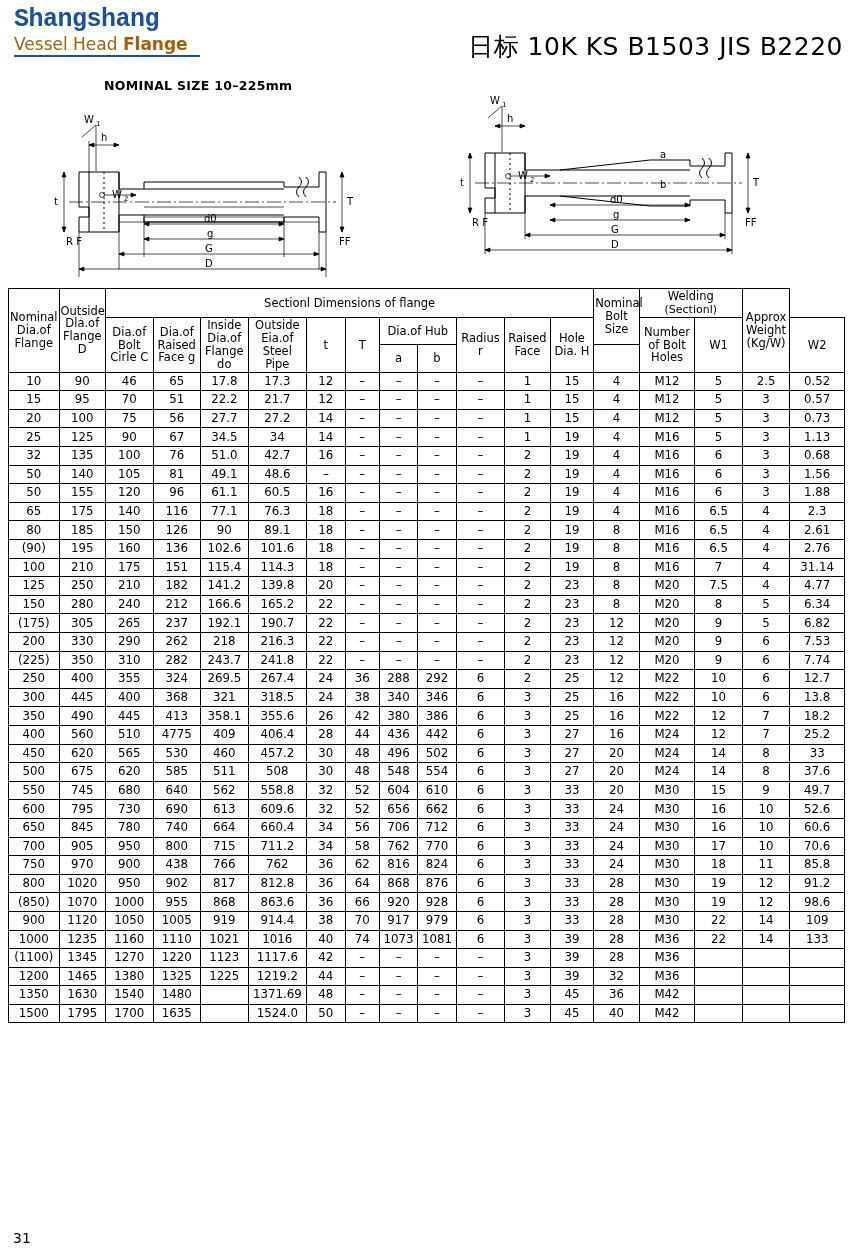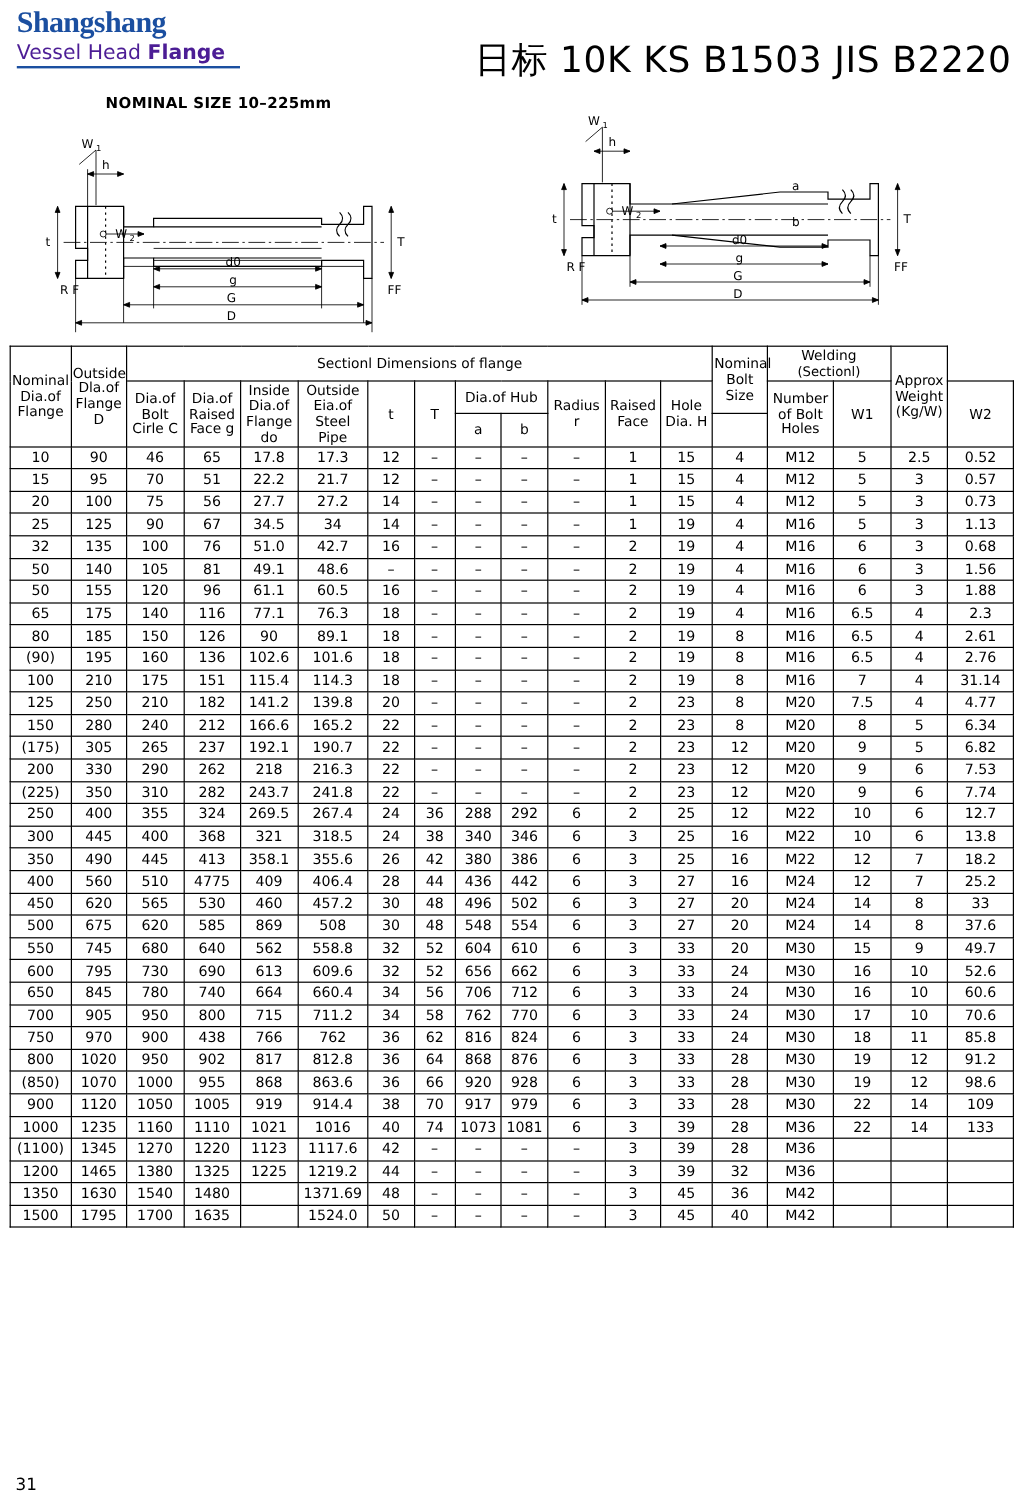--- a/index.html
+++ b/index.html
@@ -26,57 +26,57 @@
     left: 14px;
     top: 6px;
     width: 200px;
   }
   .logo-main {
     font-size: 25px;
     font-weight: bold;
     color: #1b4fa0;
     letter-spacing: -0.5px;
     line-height: 28px;
-    font-family: Liberation Serif, serif;
+    font-family: Liberation Mono, monospace;
   }
   .logo-sub {
     font-size: 17px;
-    color: #4c1d95;
+    color: #a16207;
     line-height: 20px;
     font-family: "DejaVu Sans", sans-serif;
   }
   .logo-sub .bold {
     font-weight: bold;
   }
   .logo-underline {
     width: 186px;
     height: 2px;
     background: #1b4fa0;
     margin-top: 1px;
   }
   .doc-title {
     position: absolute;
     right: 10px;
     top: 30px;
-    font-size: 30px;
+    font-size: 25px;
     font-family: "DejaVu Sans", sans-serif;
     letter-spacing: 0.5px;
     white-space: nowrap;
   }
 
   
   .diagrams {
     position: relative;
     height: 210px;
   }
   .diagram {
     position: absolute;
     top: 0;
   }
-  .diagram.left { left: 28px; width: 380px; }
+  .diagram.left { left: 44px; width: 380px; }
   .diagram.right { left: 450px; width: 380px; }
   .diagram-caption {
     font-size: 12.5px;
     font-weight: bold;
     font-family: "DejaVu Sans", sans-serif;
     letter-spacing: 0.3px;
     margin-bottom: 4px;
     margin-left: 60px;
   }
   .diagram svg { display: block; }
@@ -771,21 +771,21 @@
           <td>M24</td>
           <td>14</td>
           <td>8</td>
           <td>33</td>
         </tr>
         <tr>
           <td>500</td>
           <td>675</td>
           <td>620</td>
           <td>585</td>
-          <td>869</td>
+          <td>511</td>
           <td>508</td>
           <td>30</td>
           <td>48</td>
           <td>548</td>
           <td>554</td>
           <td>6</td>
           <td>3</td>
           <td>27</td>
           <td>20</td>
           <td>M24</td>

